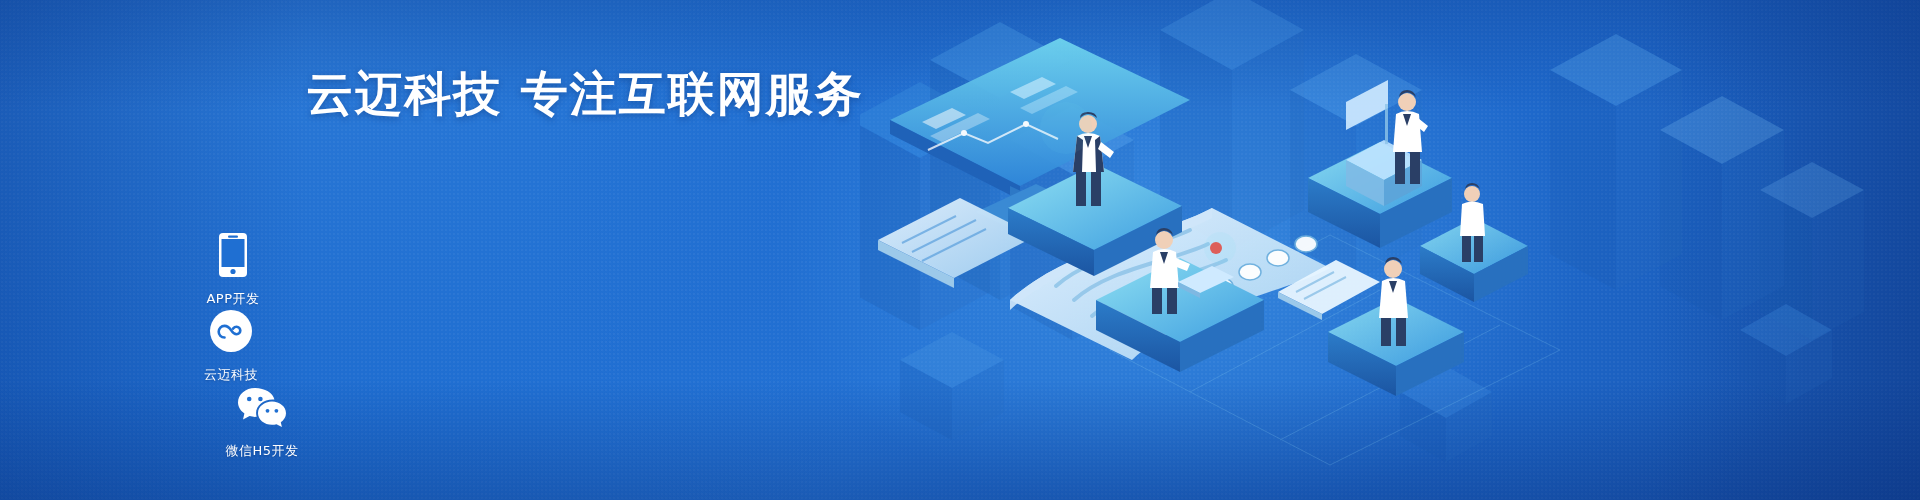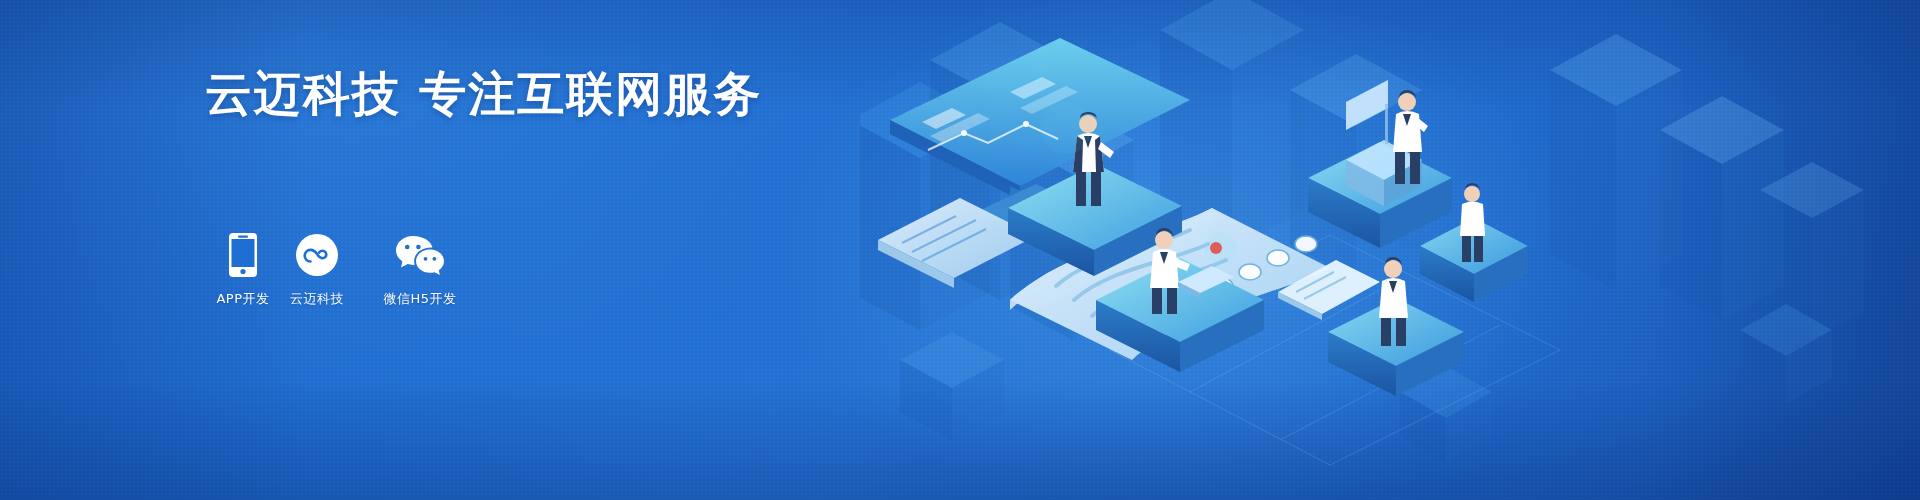--- a/index.html
+++ b/index.html
@@ -34,20 +34,21 @@
       linear-gradient(to right, rgba(12,54,132,0.30) 0%, rgba(0,0,0,0) 16%, rgba(0,0,0,0) 86%, rgba(10,48,124,0.35) 100%);
     pointer-events:none;
   }
 
   
   .copy {
     position:absolute;
     left:205px; top:66px;
     width:760px;
     z-index:6;
+    text-align:center;
   }
   .headline {
     font-family:"DejaVu Sans", sans-serif;
     font-weight:700;
     font-size:47px;
     line-height:1.18;
     letter-spacing:2px;
     color:#ffffff;
     text-shadow:0 2px 6px rgba(6,38,96,0.35);
     white-space:nowrap;
@@ -60,24 +61,25 @@
     letter-spacing:0.6px;
     color:#eaf3ff;
     text-shadow:0 1px 3px rgba(6,38,96,0.30);
     white-space:nowrap;
   }
   .subcopy .line { display:block; }
 
   
   .services {
     position:absolute;
-    left:205px; top:232px;
+    left:195px; top:232px;
     display:flex;
     align-items:flex-start;
     z-index:6;
+    flex-direction:column;
   }
   .service {
     width:72px;
     display:flex;
     flex-direction:column;
     align-items:center;
     margin-right:0px;
   }
   .service .glyph {
     height:46px;

